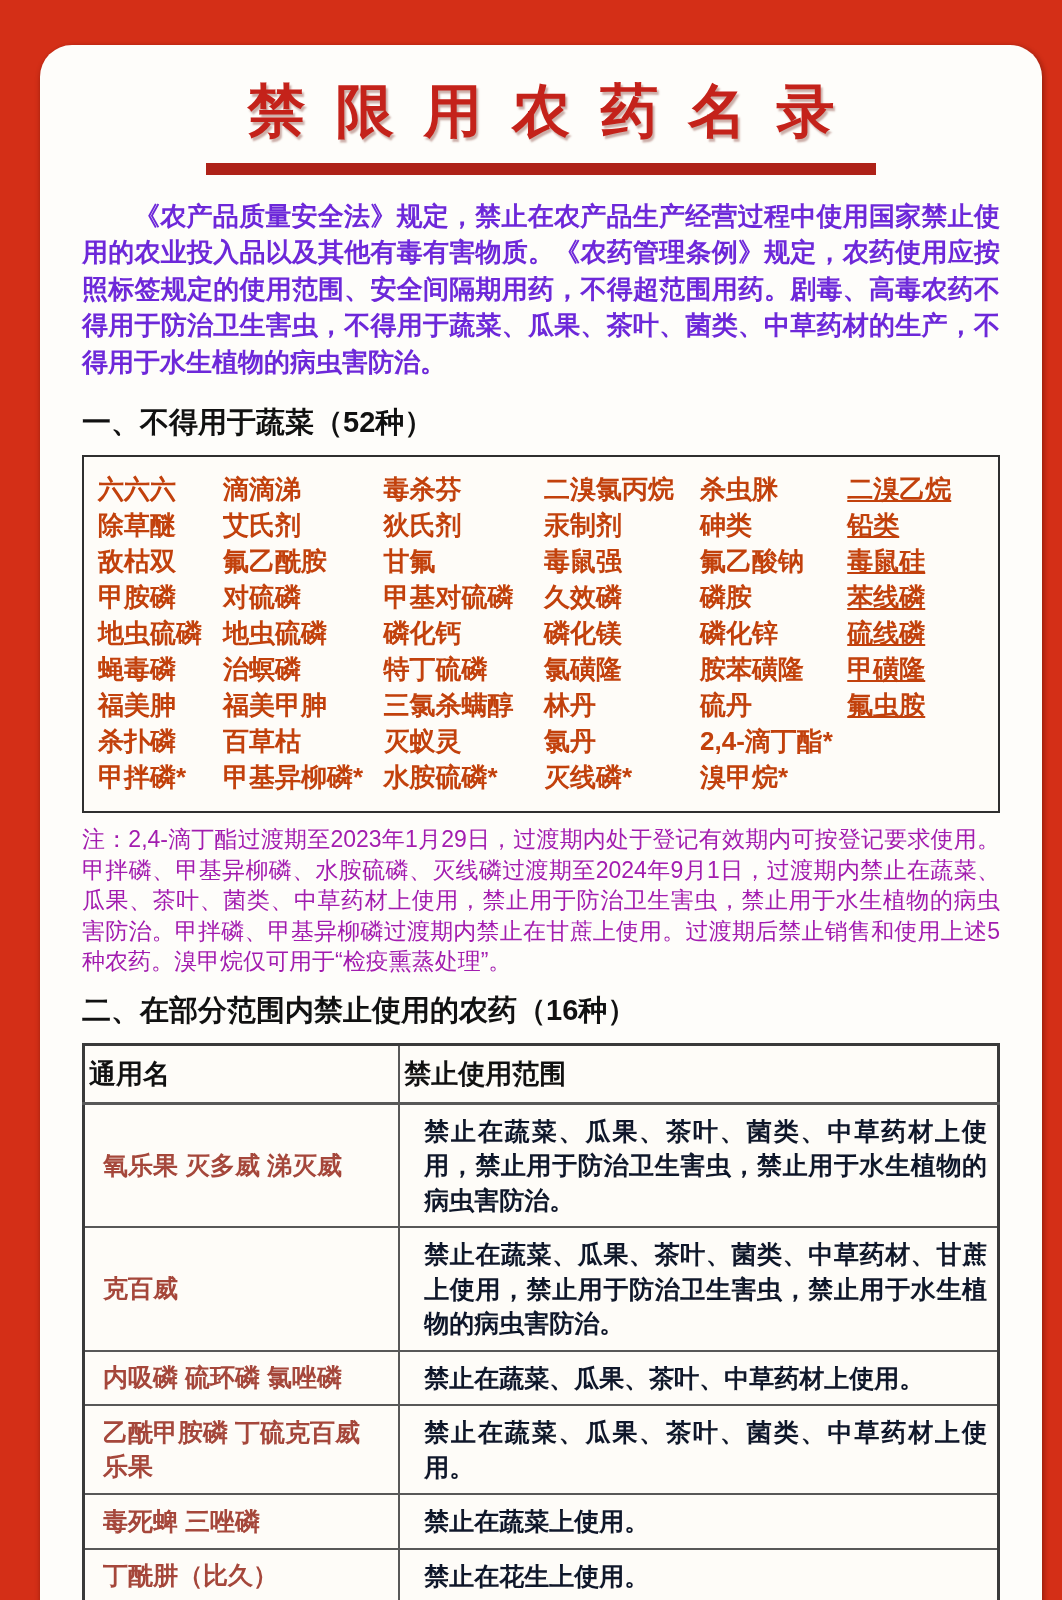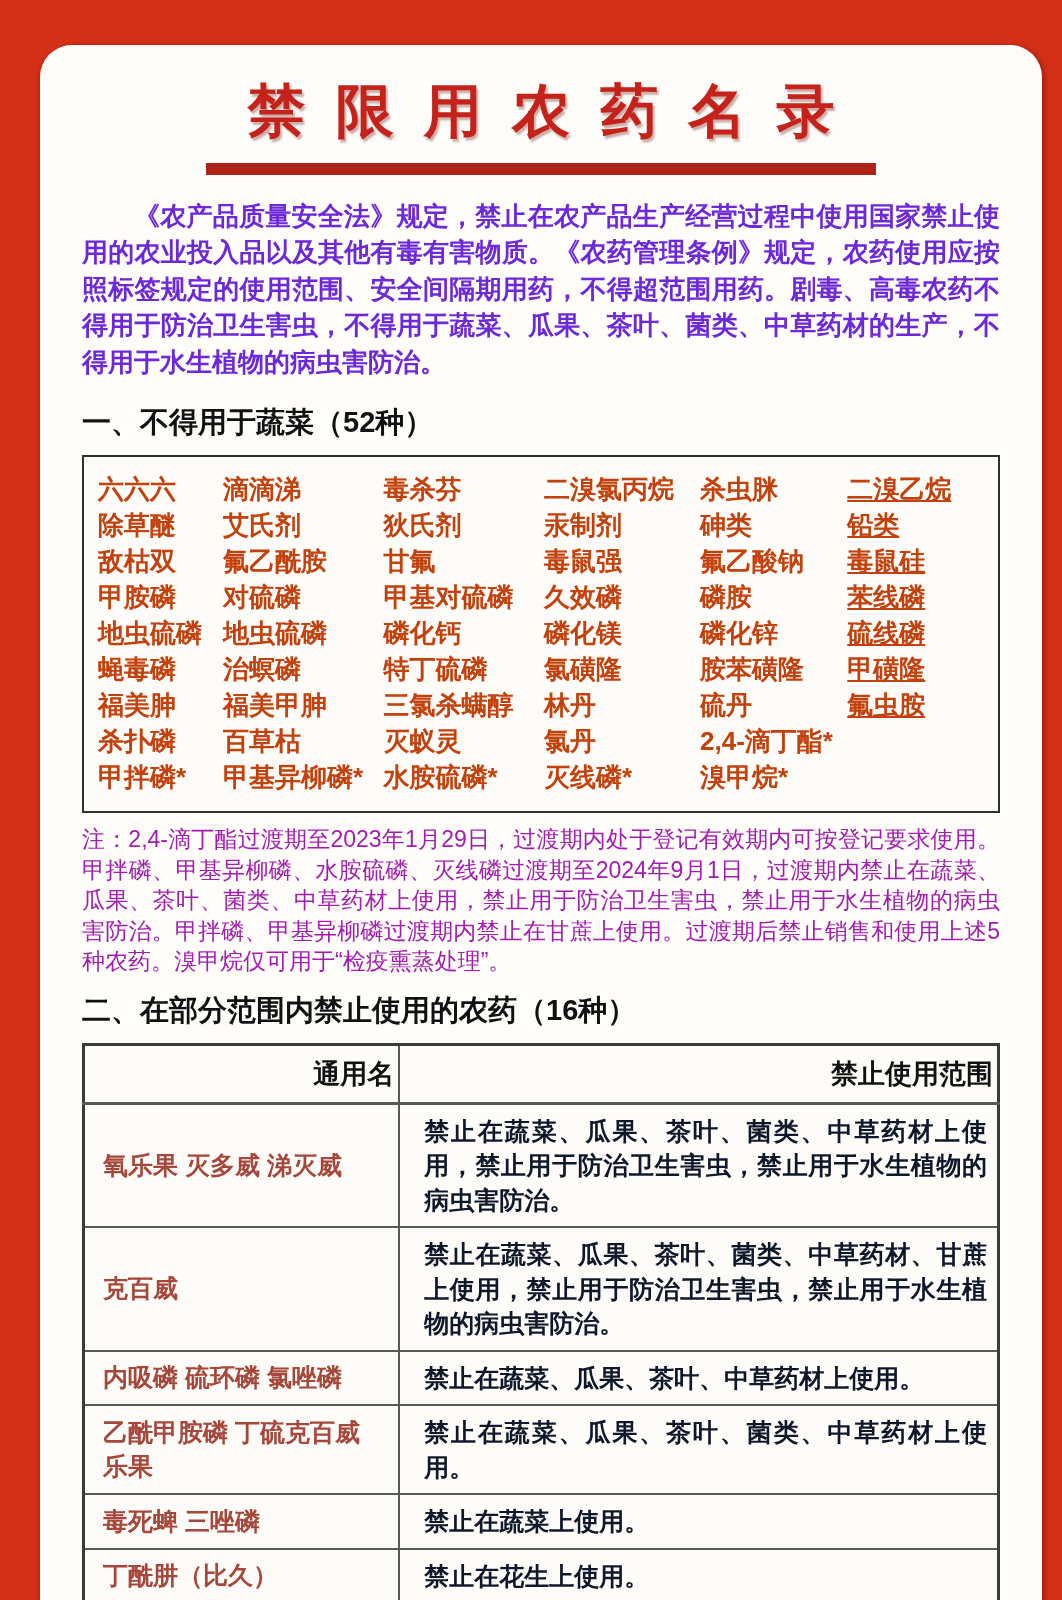--- a/index.html
+++ b/index.html
@@ -92,21 +92,21 @@
     border:3px solid #3a3a3a;
     background:#fefcf8;
   }
   .scope-table th, .scope-table td {
     border:2px solid #585858;
   }
   .scope-table th {
     font-size:27px;
     font-weight:bold;
     color:#111;
-    text-align:right;
+    text-align:left;
     padding:10px 4px;
     border-bottom-width:3px;
   }
   .scope-table td { vertical-align:middle; }
   .scope-table td.name {
     width:34.5%;
     font-size:25px;
     font-weight:bold;
     color:#a5473b;
     padding:9px 12px 9px 18px;

